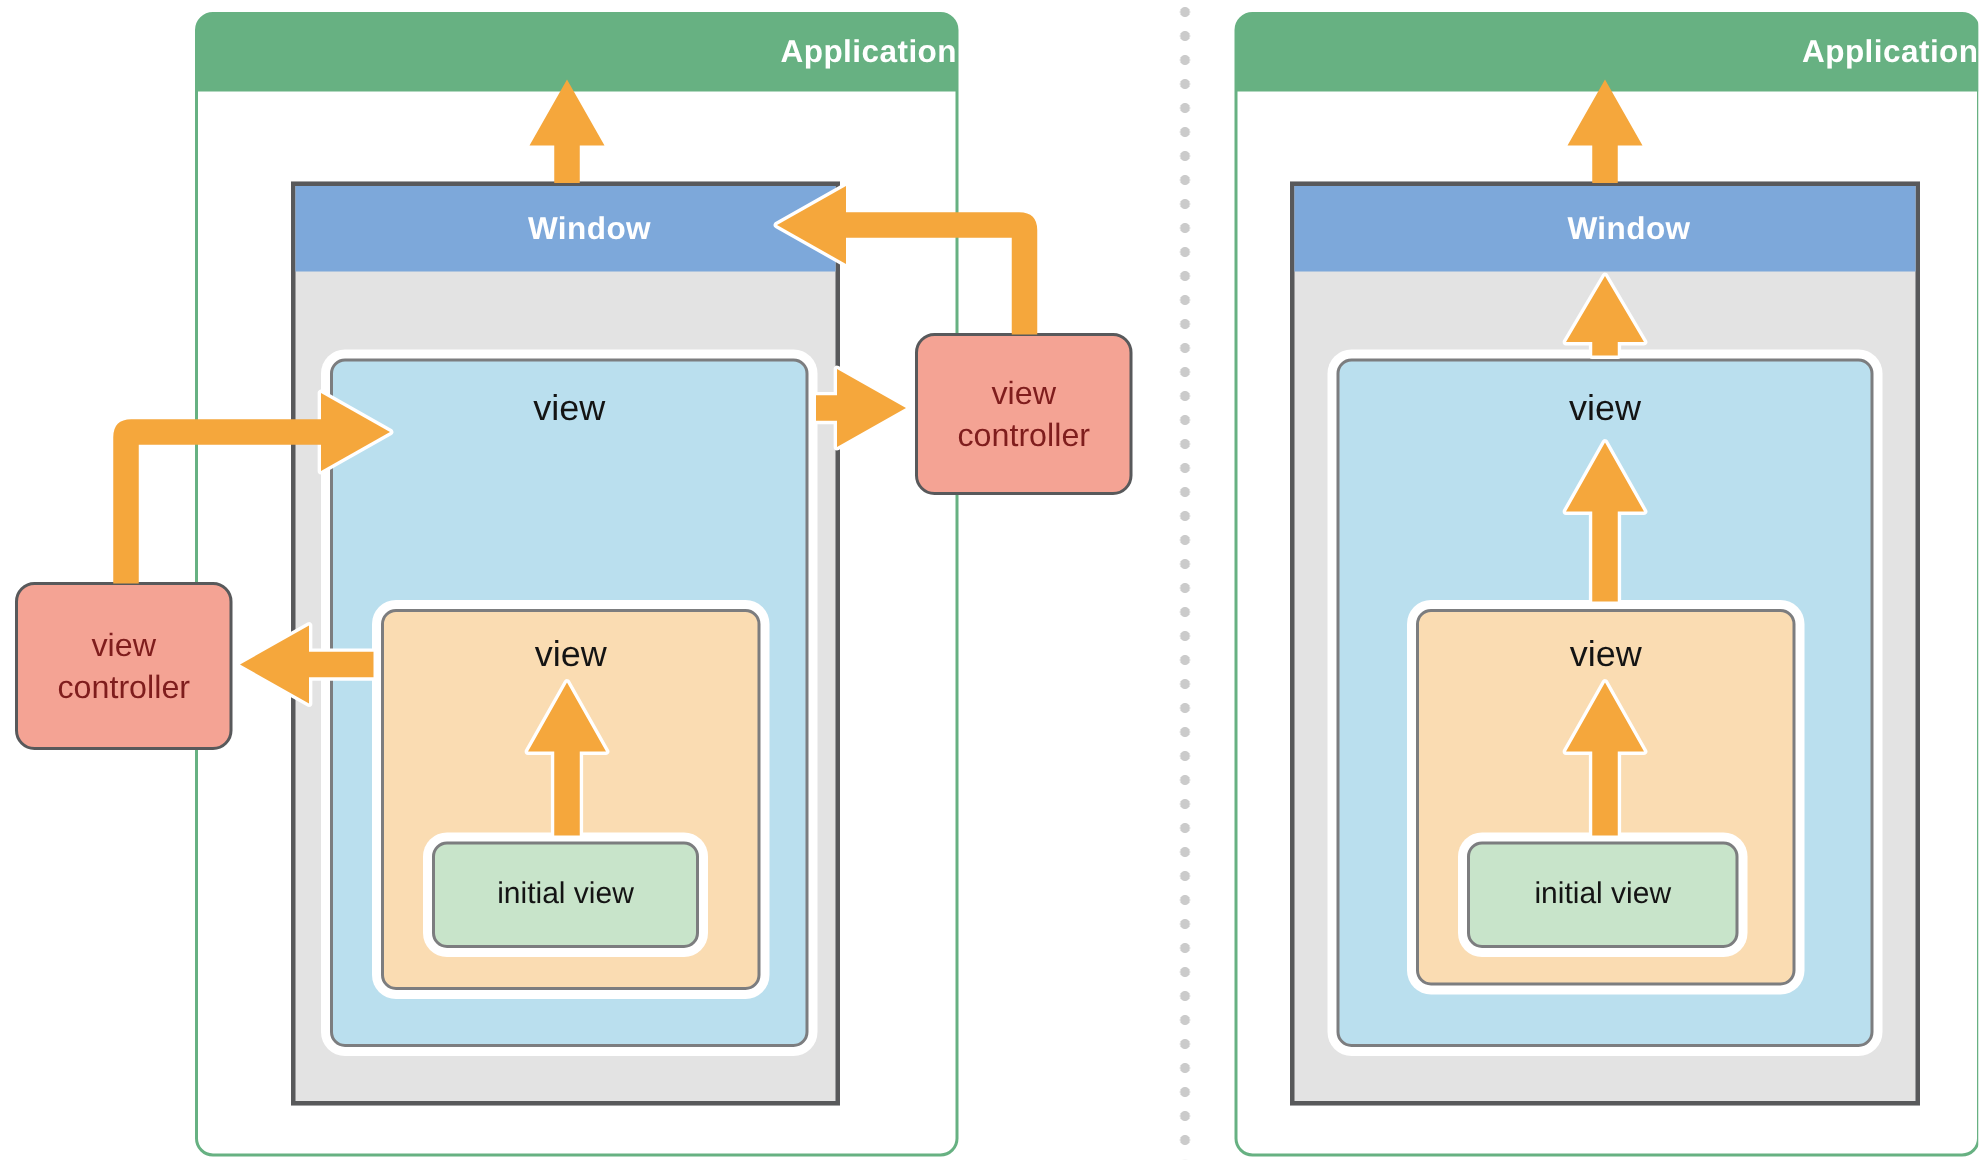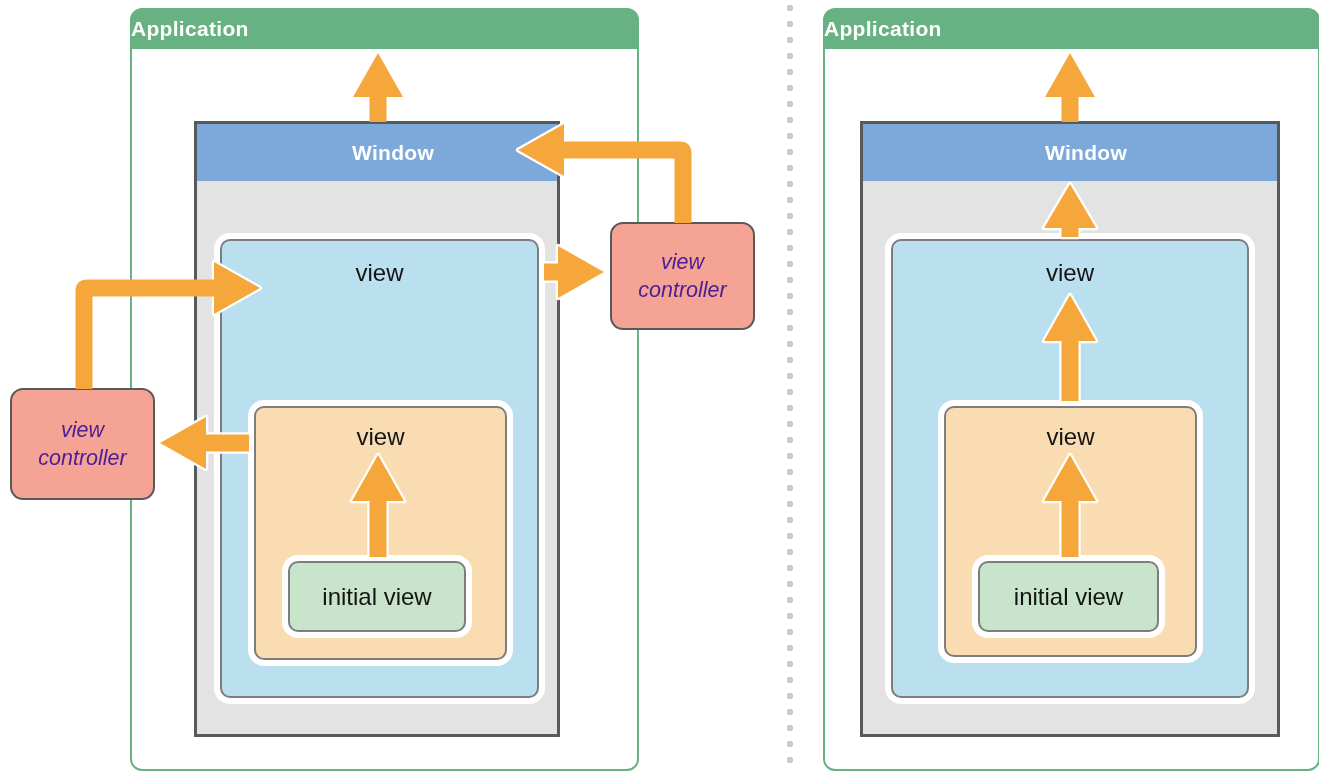--- a/index.html
+++ b/index.html
@@ -6,23 +6,23 @@
   .canvas {
     position:relative; width:1319px; height:773px; overflow:hidden;
     font-family:"Liberation Sans","DejaVu Sans",sans-serif;
     background:#ffffff;
   }
   .app-container {
     position:absolute; background:#ffffff;
     border:2px solid #67b182; border-radius:12px;
   }
   .app-header {
-    position:absolute; top:-1px; left:-1px; right:-1px; height:40px;
+    position:absolute; top:-1px; left:-1px; right:-1px; height:52px;
     background:#67b182; border-radius:10px 10px 0 0;
-    display:flex; align-items:center; justify-content:flex-start;
+    display:flex; align-items:center; justify-content:flex-end;
     color:#ffffff; font-weight:bold; font-size:21px; letter-spacing:0.3px;
   }
   .window-box {
     position:absolute; background:#e3e3e3;
     border:3px solid #58595b; box-sizing:border-box;
   }
   .window-header {
     position:absolute; top:0; left:0; right:0; height:57px;
     background:#7da8da; display:flex; align-items:center; justify-content:center;
     color:#ffffff; font-weight:bold; font-size:21px; letter-spacing:0.3px;padding-left:32px;
@@ -33,29 +33,28 @@
     box-shadow:0 0 0 6px #ffffff;
   }
   .blue   { background:#badfee; }
   .orange { background:#fadcb2; }
   .green-view { background:#c8e4ca; }
   .view-top-label { text-align:center; font-size:24px; color:#141414; }
   .pad-blue   { padding-top:18px; }
   .pad-orange { padding-top:15px; }
   .center-label {
     display:flex; align-items:center; justify-content:center;
-    height:100%; font-size:24px; color:#141414;
+    height:100%; font-size:20px; color:#141414;
   }
   .vc {
     position:absolute; background:#f4a394;
     border:2px solid #58595b; border-radius:13px; box-sizing:border-box;
     display:flex; align-items:center; justify-content:flex-start;
-    text-align:center; font-size:21.5px; line-height:1.32; color:#4c1d95;
+    text-align:center; font-size:21.5px; line-height:1.32; color:#7f1d1d;
     padding:0 14px;
-    font-style:italic;
   }
   .divider {
     position:absolute; left:785px; top:0; width:10px; height:773px;
     background-image:radial-gradient(circle 3.5px at 5px 8px, #cbcbcb 90%, rgba(0,0,0,0) 100%);
     background-size:10px 16px; background-repeat:repeat-y;
   }
   svg.arrows {
     position:absolute; left:0; top:0; z-index:20; pointer-events:none;
   }
   .arrow { fill:#f5a73c; }

